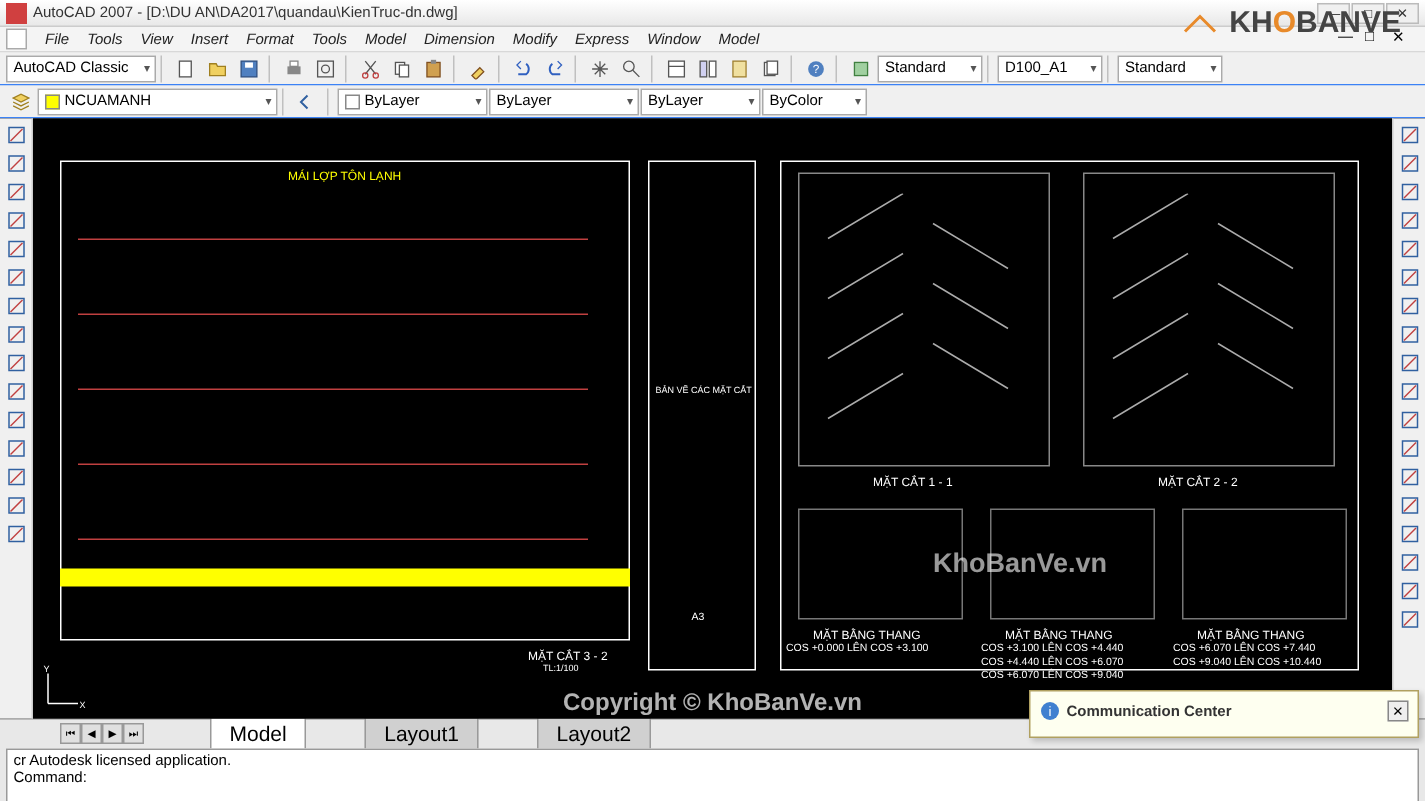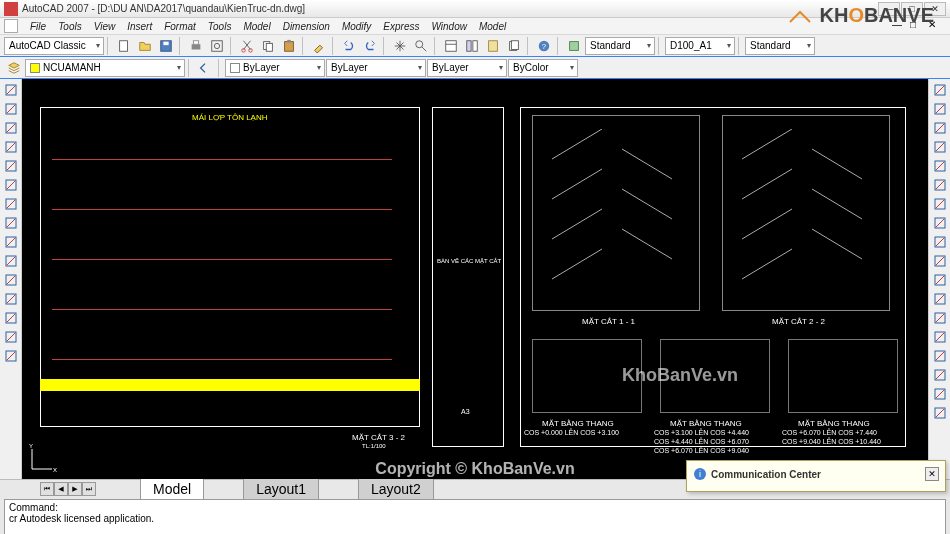--- a/index.html
+++ b/index.html
@@ -530,22 +530,22 @@
     <div class="scroll-btn">◀</div>
     <div class="scroll-btn">▶</div>
     <div class="scroll-btn">⏭</div>
   </div>
   <div class="model-tab active">Model</div>
   <div class="model-tab">Layout1</div>
   <div class="model-tab">Layout2</div>
 </div>
 
 <div class="cmdline-area">
+  <div class="line">cr Autodesk licensed application.</div>
   <div class="line">Command:</div>
-  <div class="line">cr Autodesk licensed application.</div>
 </div>
 
 <div class="comm-center">
   <div class="cc-head">
     <span style="display:flex;align-items:center;gap:4px">
       <svg width="14" height="14">
           <circle cx="7" cy="7" r="6" fill="#4080d0"></circle>
           <text x="7" y="10" font-size="9" fill="#fff" text-anchor="middle">i</text>
         </svg>
       <span class="cc-title">Communication Center</span>

